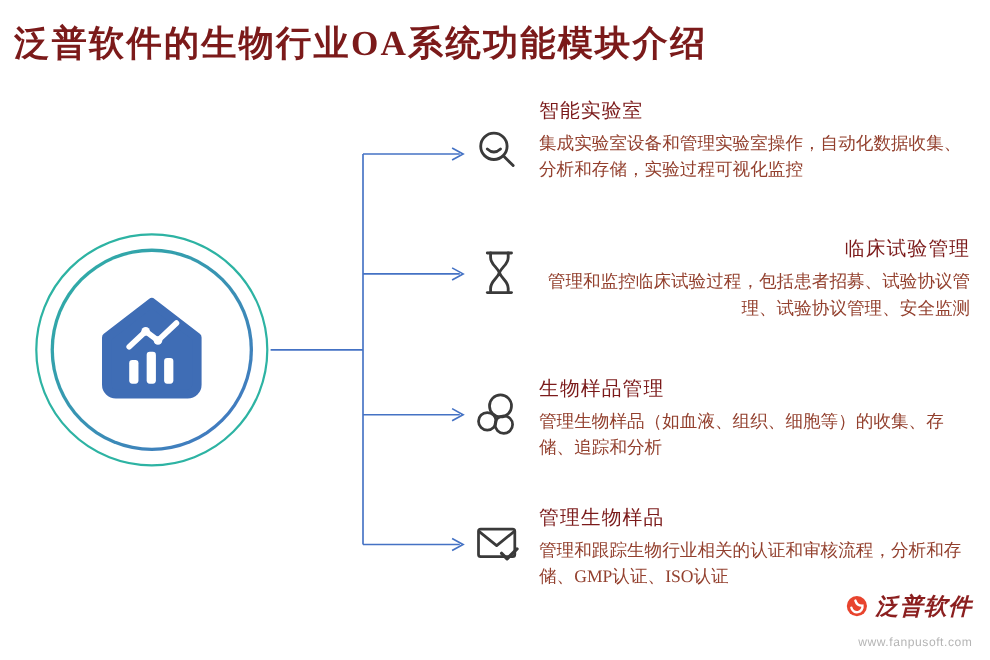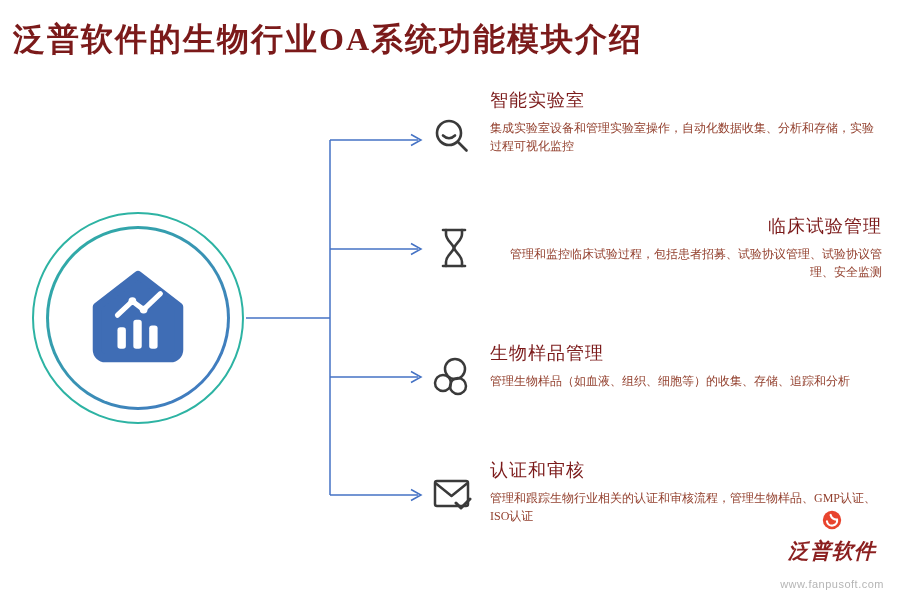--- a/index.html
+++ b/index.html
@@ -32,25 +32,25 @@
   }
 
   
   .feature { position: absolute; left: 428px; width: 462px; display: flex; gap: 12px; }
   .feature .f-icon { flex: 0 0 50px; }
   .f1 { top: 88px; }  .f1 .f-icon { margin-top: 26px; }
   .f2 { top: 214px; text-align: right; } .f2 .f-icon { margin-top: 10px; }
   .f3 { top: 341px; } .f3 .f-icon { margin-top: 12px; }
   .f4 { top: 458px; } .f4 .f-icon { margin-top: 12px; }
   .feature h3 { margin: 0 0 7px 0; font-size: 18px; font-weight: 400; color: #7b1a1a; letter-spacing: 1px; }
-  .feature p  { margin: 0; font-size: 12px; line-height: 1.5; color: #93402e; width: 392px; }
+  .feature p  { margin: 0; font-size: 16px; line-height: 1.5; color: #93402e; width: 392px; }
 
   
   .footer { position: absolute; right: 16px; bottom: 10px; text-align: right; }
-  .brand-row { display: flex; align-items: center; justify-content: flex-end; gap: 6px; flex-direction: column; }
+  .brand-row { display: flex; align-items: center; justify-content: flex-end; gap: 6px; }
   .brand-name { font-size: 21px; font-weight: 700; font-style: italic; color: #8b1f1f; letter-spacing: 1px; }
   .brand-url { font-size: 11px; color: #b5b5b5; margin-top: 13px; letter-spacing: 0.5px; font-family: "Liberation Sans", sans-serif; }
 </style>
 </head>
 <body>
 
 <div class="canvas">
 
   <div class="page-title">泛普软件的生物行业OA系统功能模块介绍</div>
 
@@ -140,22 +140,22 @@
     <div class="f-icon">
       <svg viewBox="0 0 48 48" width="48" height="48">
         <g fill="none" stroke="#3a3a3a" stroke-width="2.5" stroke-linejoin="round" stroke-linecap="round">
           <rect x="7" y="11" width="33" height="25" rx="2"></rect>
           <path d="M8 13.5 L23.5 26 L39 13.5"></path>
           <path d="M28 33 l5 5 l9 -9" stroke-width="3"></path>
         </g>
       </svg>
     </div>
     <div class="f-text">
-      <h3>认证和审核</h3>
-      <p>管理和跟踪生物行业相关的认证和审核流程，管理生物样品、GMP认证、ISO认证</p>
+      <h3>管理生物样品</h3>
+      <p>管理和跟踪生物行业相关的认证和审核流程，分析和存储、GMP认证、ISO认证</p>
     </div>
   </div>
 
   <div class="footer">
     <div class="brand-row">
       <svg viewBox="0 0 24 24" width="22" height="22">
         <circle cx="12" cy="12" r="10" fill="#e8442e"></circle>
         <path d="M6.5 13.5 a5.5 5.5 0 0 0 11 -2 a7 7 0 0 1 -7 -5" fill="none" stroke="#ffffff" stroke-width="2.4" stroke-linecap="round"></path>
       </svg>
       <span class="brand-name">泛普软件</span>

